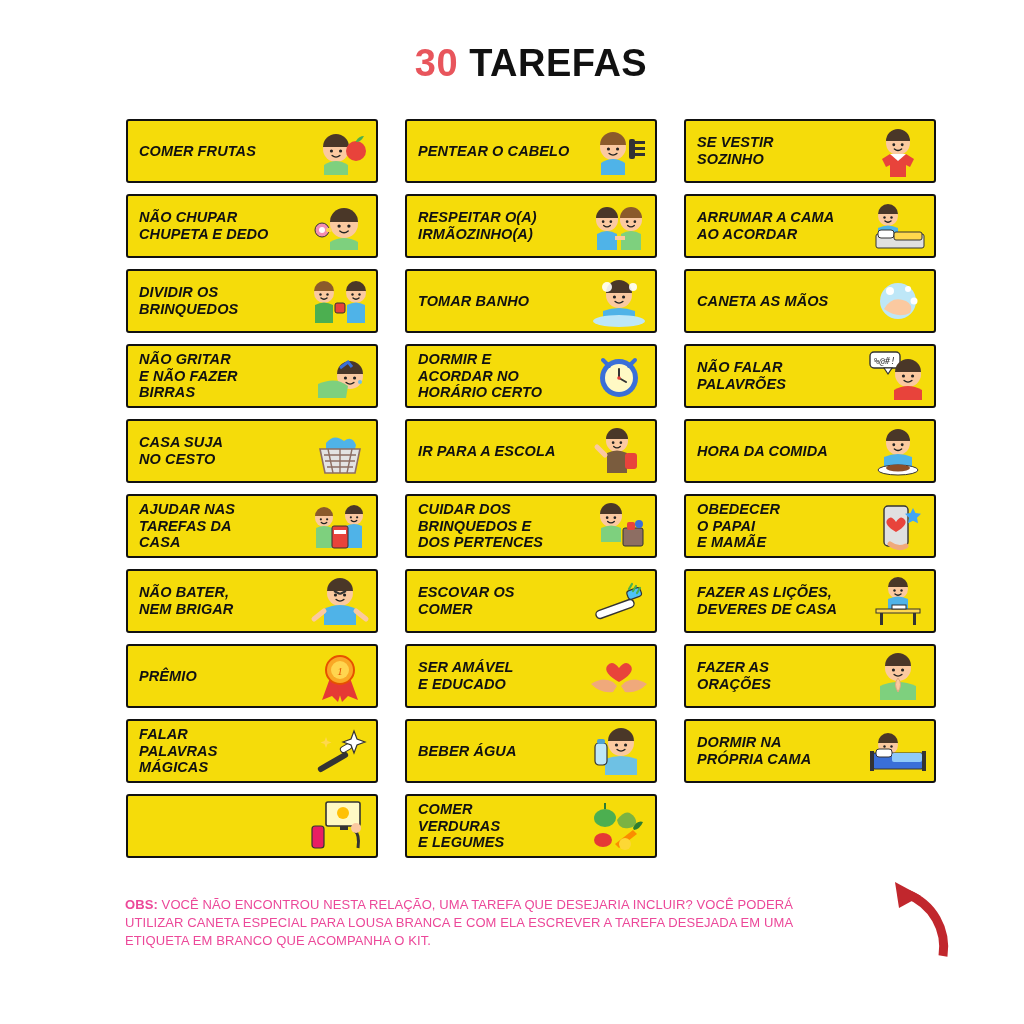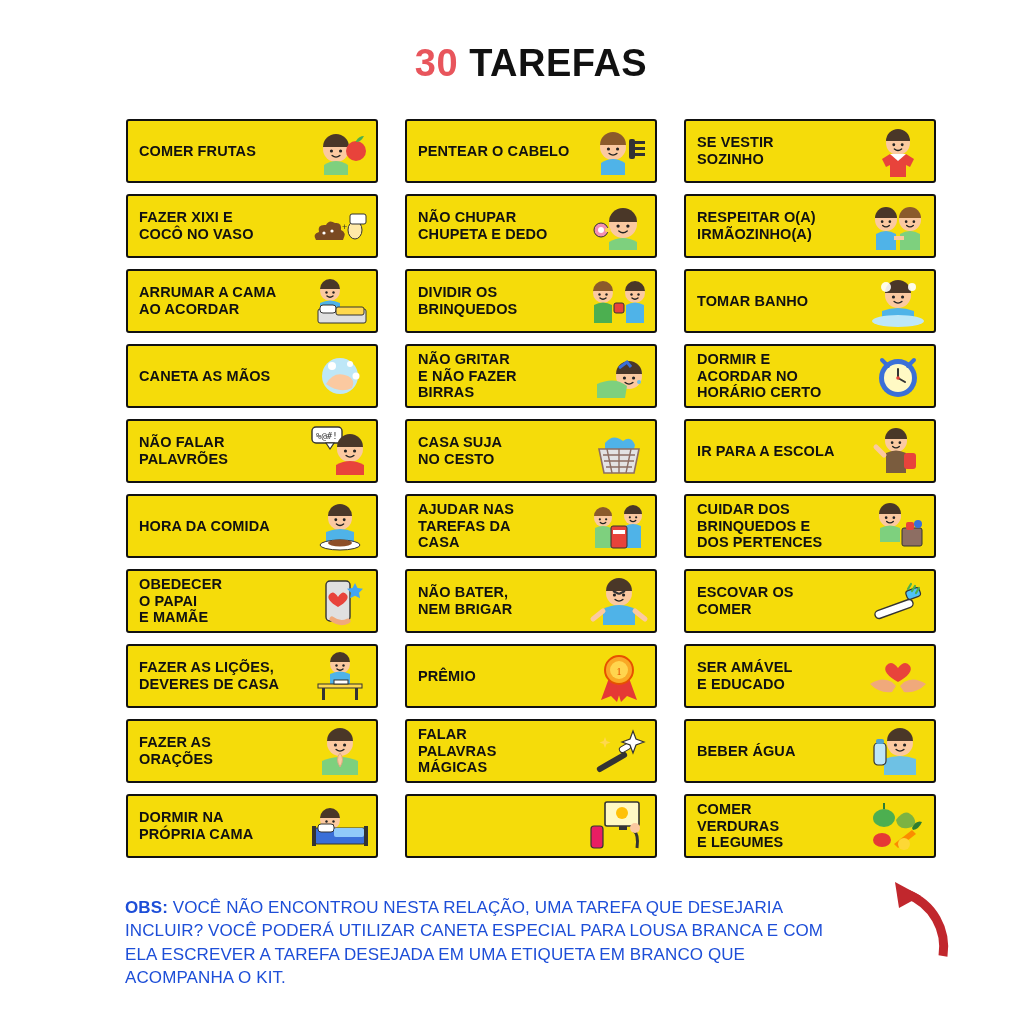--- a/index.html
+++ b/index.html
@@ -31,20 +31,21 @@
   .title .num {
     color: #e8555c;
   }
   .grid {
     margin: 34px auto 0 auto;
     width: 810px;
     display: grid;
     grid-template-columns: 252px 252px 252px;
     column-gap: 27px;
     row-gap: 11px;
+    font-style: italic;
   }
   .card {
     position: relative;
     height: 64px;
     background: #f5dc0a;
     border: 2px solid #111111;
     border-radius: 3px;
     box-sizing: border-box;
     display: flex;
     align-items: center;
@@ -71,23 +72,23 @@
     z-index: 1;
     pointer-events: none;
   }
   .card .art svg { display: block; width: 100%; height: 100%; }
 
   .note {
     position: absolute;
     left: 106px;
     top: 896px;
     width: 700px;
-    font-size: 17px;
+    font-size: 13px;
     line-height: 1.38;
-    color: #1d4ed8;
+    color: #ec4899;
     letter-spacing: 0.1px;
   }
   .note b { font-weight: bold; }
   .arrow {
     position: absolute;
     left: 862px;
     top: 878px;
     width: 70px;
     height: 80px;
   }
@@ -139,34 +140,20 @@
 SOZINHO</div>
         <div class="art">
           <svg viewBox="0 0 60 52">
             <circle cx="30" cy="18" r="12" fill="#FBC9A0"></circle>
   <path d="M18 16 a12 12 0 0 1 24 0 z" fill="#4A3728"></path>
   <circle cx="25.8" cy="19.8" r="1.44" fill="#222"></circle>
   <circle cx="34.2" cy="19.8" r="1.44" fill="#222"></circle>
   <path d="M26.4 24 q3.5999999999999996 3 7.199999999999999 0" stroke="#222" stroke-width="1.4" fill="none" stroke-linecap="round"></path>
             <path d="M14 34 l8 -5 16 0 8 5 -4 8 -4 -2 0 12 -16 0 0 -12 -4 2 z" fill="#E8433B"></path>
             <path d="M22 29 l16 0 -8 7 z" fill="#FFFFFF"></path>
-          </svg>
-        </div>
-      </div>
-      <div class="card">
-        <div class="label">FAZER XIXI E
-COCÔ NO VASO</div>
-        <div class="art">
-          <svg viewBox="0 0 60 52">
-            <path d="M6 40 q-4 -6 3 -8 q-2 -8 7 -7 q3 -6 9 -2 q7 -1 6 7 q6 2 2 10 z" fill="#7A4A22"></path>
-            <circle cx="14" cy="33" r="1.6" fill="#fff"></circle>
-            <circle cx="22" cy="31" r="1.6" fill="#fff"></circle>
-            <text x="32" y="30" font-size="9" fill="#333">+</text>
-            <ellipse cx="45" cy="30" rx="7" ry="9" fill="#FFE9A8" stroke="#333" stroke-width="1"></ellipse>
-            <rect x="40" y="14" width="16" height="10" rx="2" fill="#fff" stroke="#333" stroke-width="1"></rect>
           </svg>
         </div>
       </div>
       <div class="card">
         <div class="label">NÃO CHUPAR
 CHUPETA E DEDO</div>
         <div class="art">
           <svg viewBox="0 0 60 52">
             <circle cx="34" cy="24" r="14" fill="#FBC9A0"></circle>
   <path d="M20 22 a14 14 0 0 1 28 0 z" fill="#4A3728"></path>

